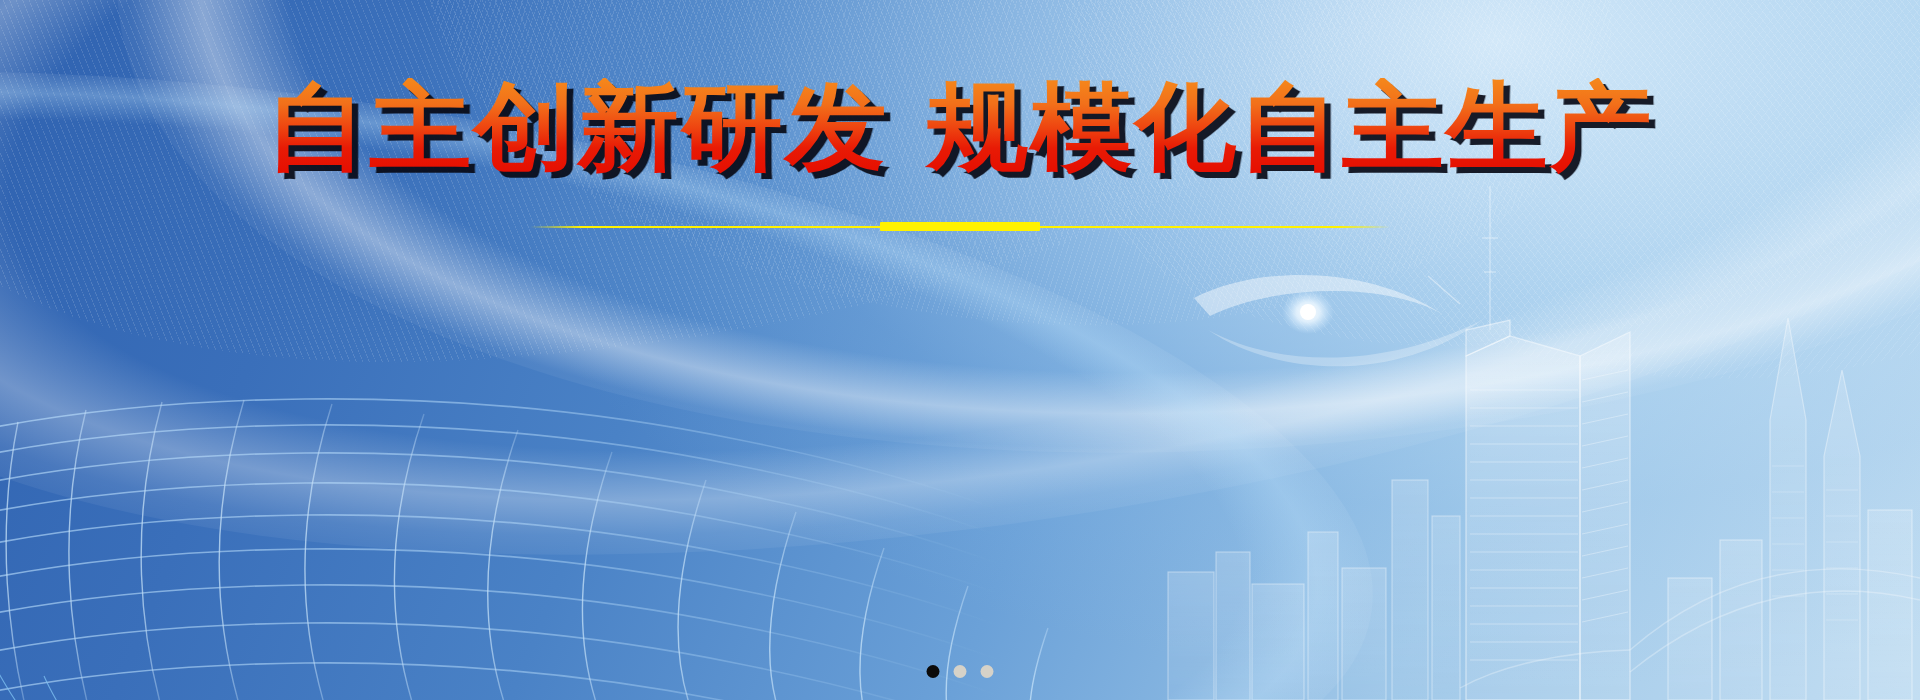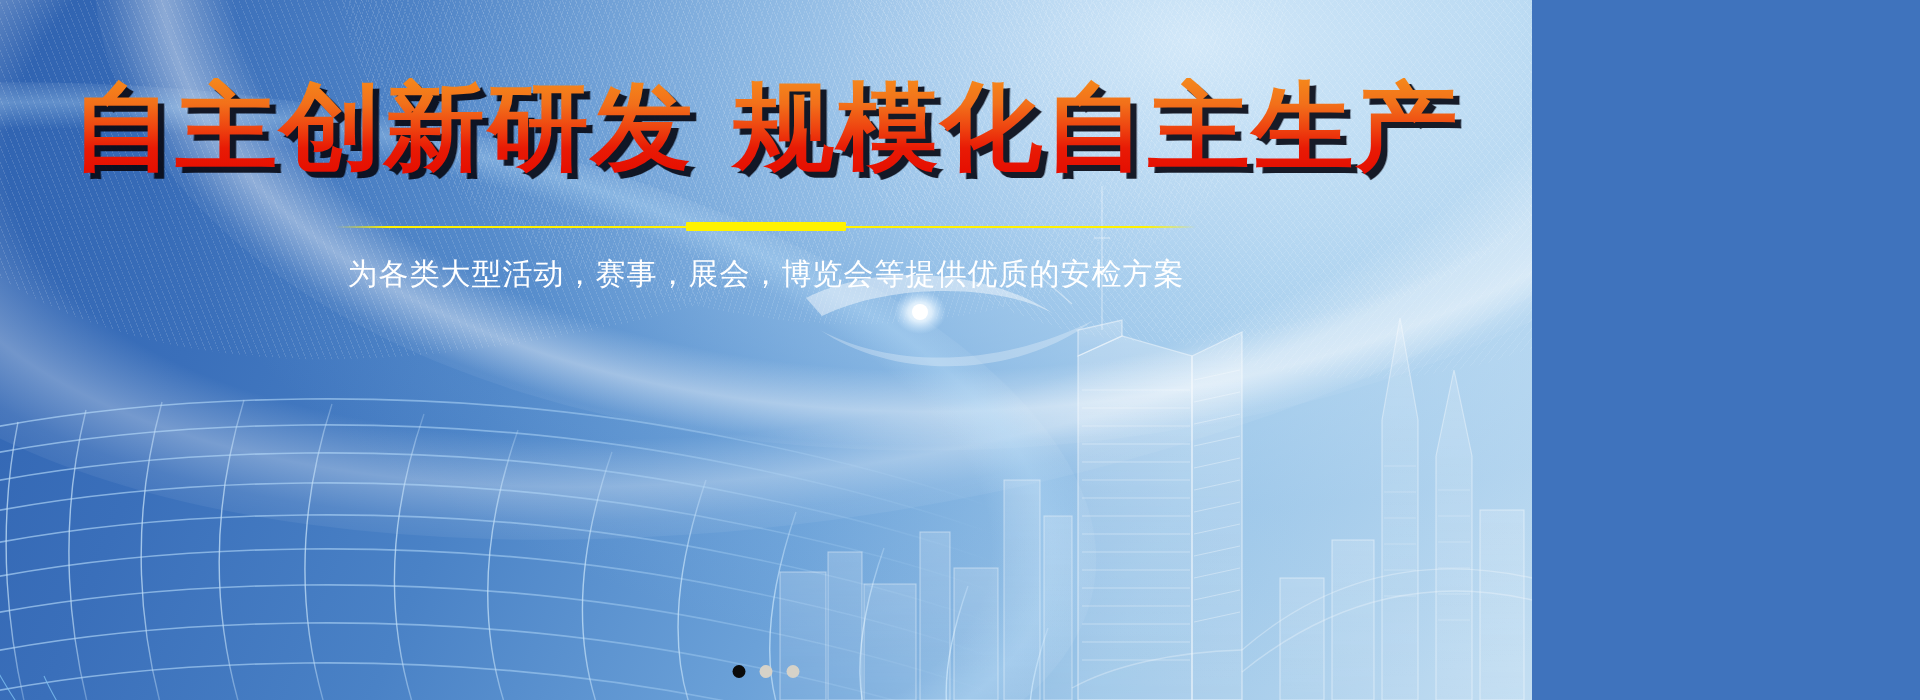--- a/index.html
+++ b/index.html
@@ -6,21 +6,21 @@
   * { margin:0; padding:0; box-sizing:border-box; }
   html, body {
     width:1920px; height:700px;
     overflow:hidden;
     font-family:"Liberation Sans","DejaVu Sans",sans-serif;
     background:#3f73bd;
   }
 
   .banner{
     position:relative;
-    width:1532px; height:700px;
+    width:1920px; height:700px;
     overflow:hidden;
     
     background:
       radial-gradient(ellipse 1500px 900px at 78% 6%, rgba(215,235,250,0.95) 0%, rgba(190,222,246,0.55) 28%, rgba(150,196,236,0.18) 52%, rgba(0,0,0,0) 72%),
       linear-gradient(112deg, #2f62b0 0%, #3a6fba 18%, #4a82c6 36%, #6ba1d8 56%, #9cc6e8 76%, #c3def2 100%);
     text-align: right;
   }
 
   
 
@@ -357,21 +357,20 @@
 
   <div class="content">
     <div class="headline">自主创新研发 规模化自主生产</div>
 
     <div class="divider">
       <div class="divider-line"></div>
       <div class="divider-knob"></div>
     </div>
 
 
-    <div class="sub-secondary">为各类大型活动，赛事，展会，博览会等提供优质的安检方案</div>
   </div>
 
   <div class="dots">
     <span class="dot active"></span>
     <span class="dot"></span>
     <span class="dot"></span>
   </div>
 
 </div>
 

